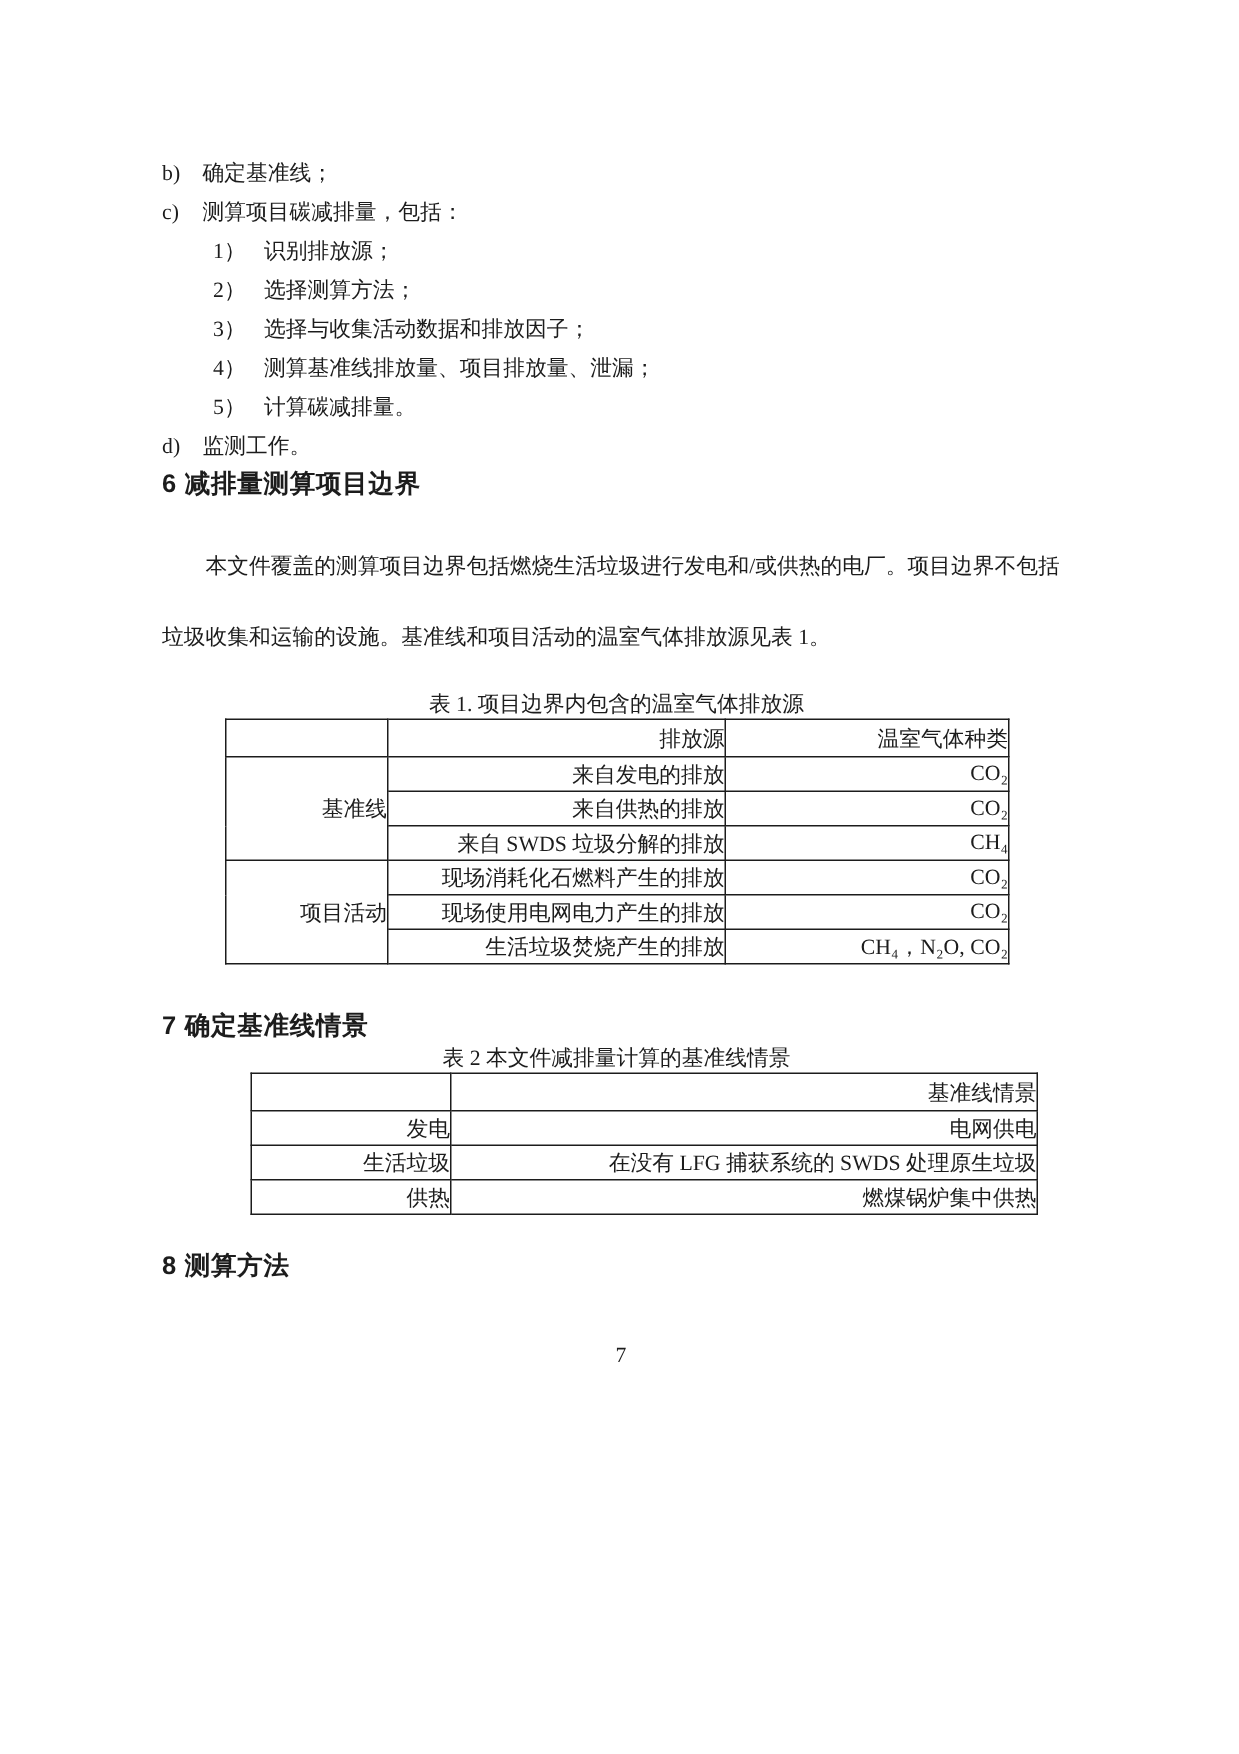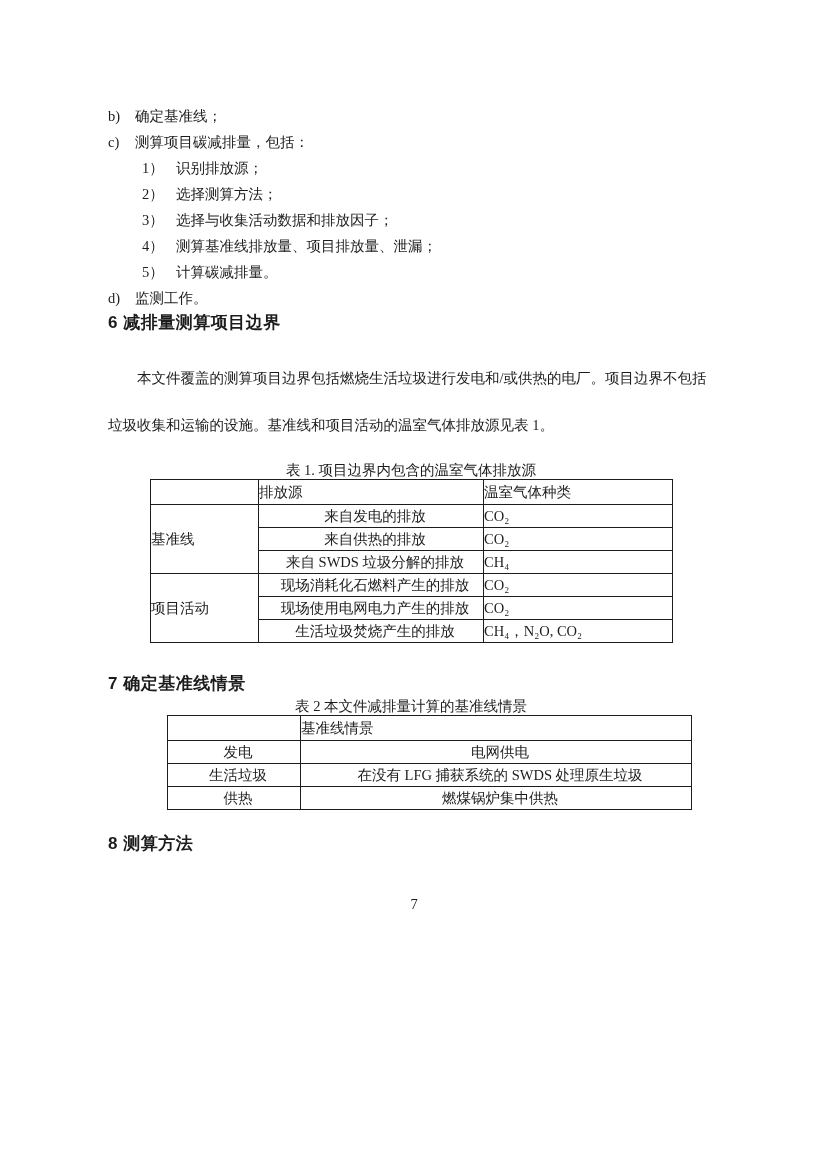--- a/index.html
+++ b/index.html
@@ -69,26 +69,26 @@
     table-layout: fixed;
   }
   .tbl1 { margin-left: 42px; width: 522px; }
   .tbl2 { margin-left: 59px; width: 524px; }
   td {
     border: 1px solid #1c1c1c;
     font-size: 14.5px;
     padding: 0;
     height: 22px;
     vertical-align: middle;
-    text-align: left;
+    text-align: right;
     overflow: hidden;
     white-space: nowrap;
   }
   tr.hdr td { height: 24px; }
-  td.left { text-align: center; padding-left: 8px; }
+  td.left { text-align: right; padding-left: 8px; }
   .tbl1 col.g  { width: 108px; }
   .tbl1 col.s  { width: 225px; }
   .tbl1 col.t  { width: 189px; }
   .tbl2 col.a  { width: 133px; }
   .tbl2 col.b  { width: 391px; }
   
   .page-number {
     margin-top: 39px;
     text-align: center;
     line-height: 18px;

